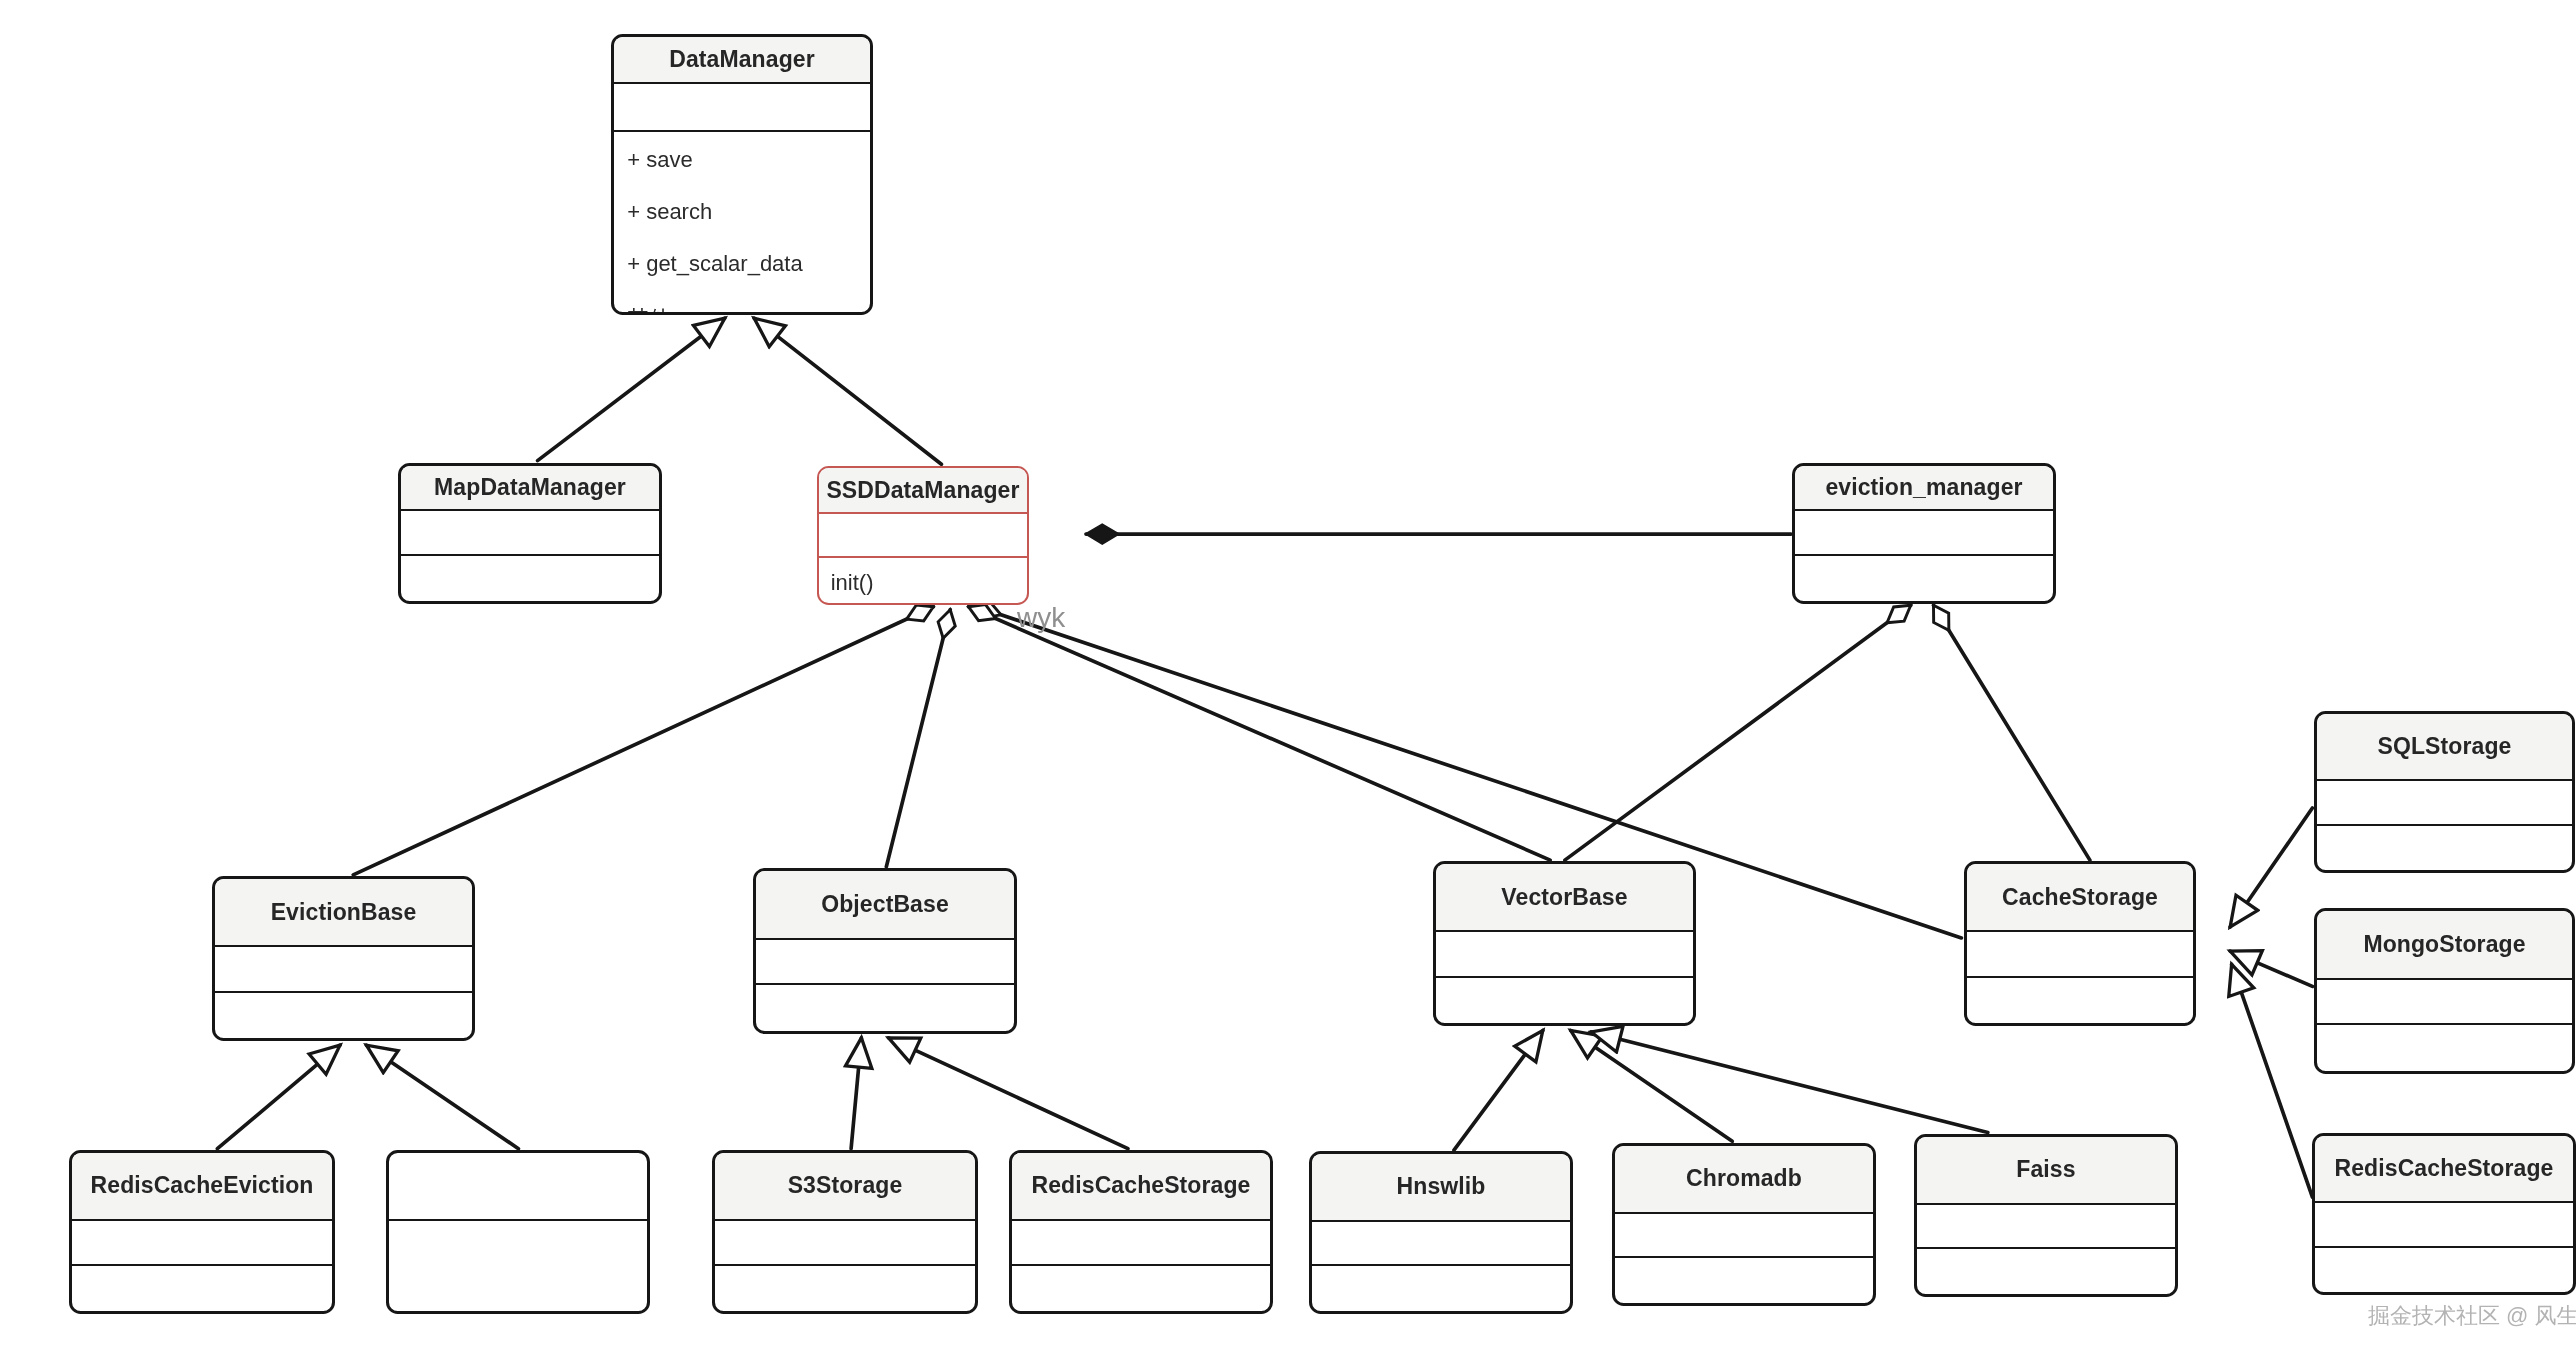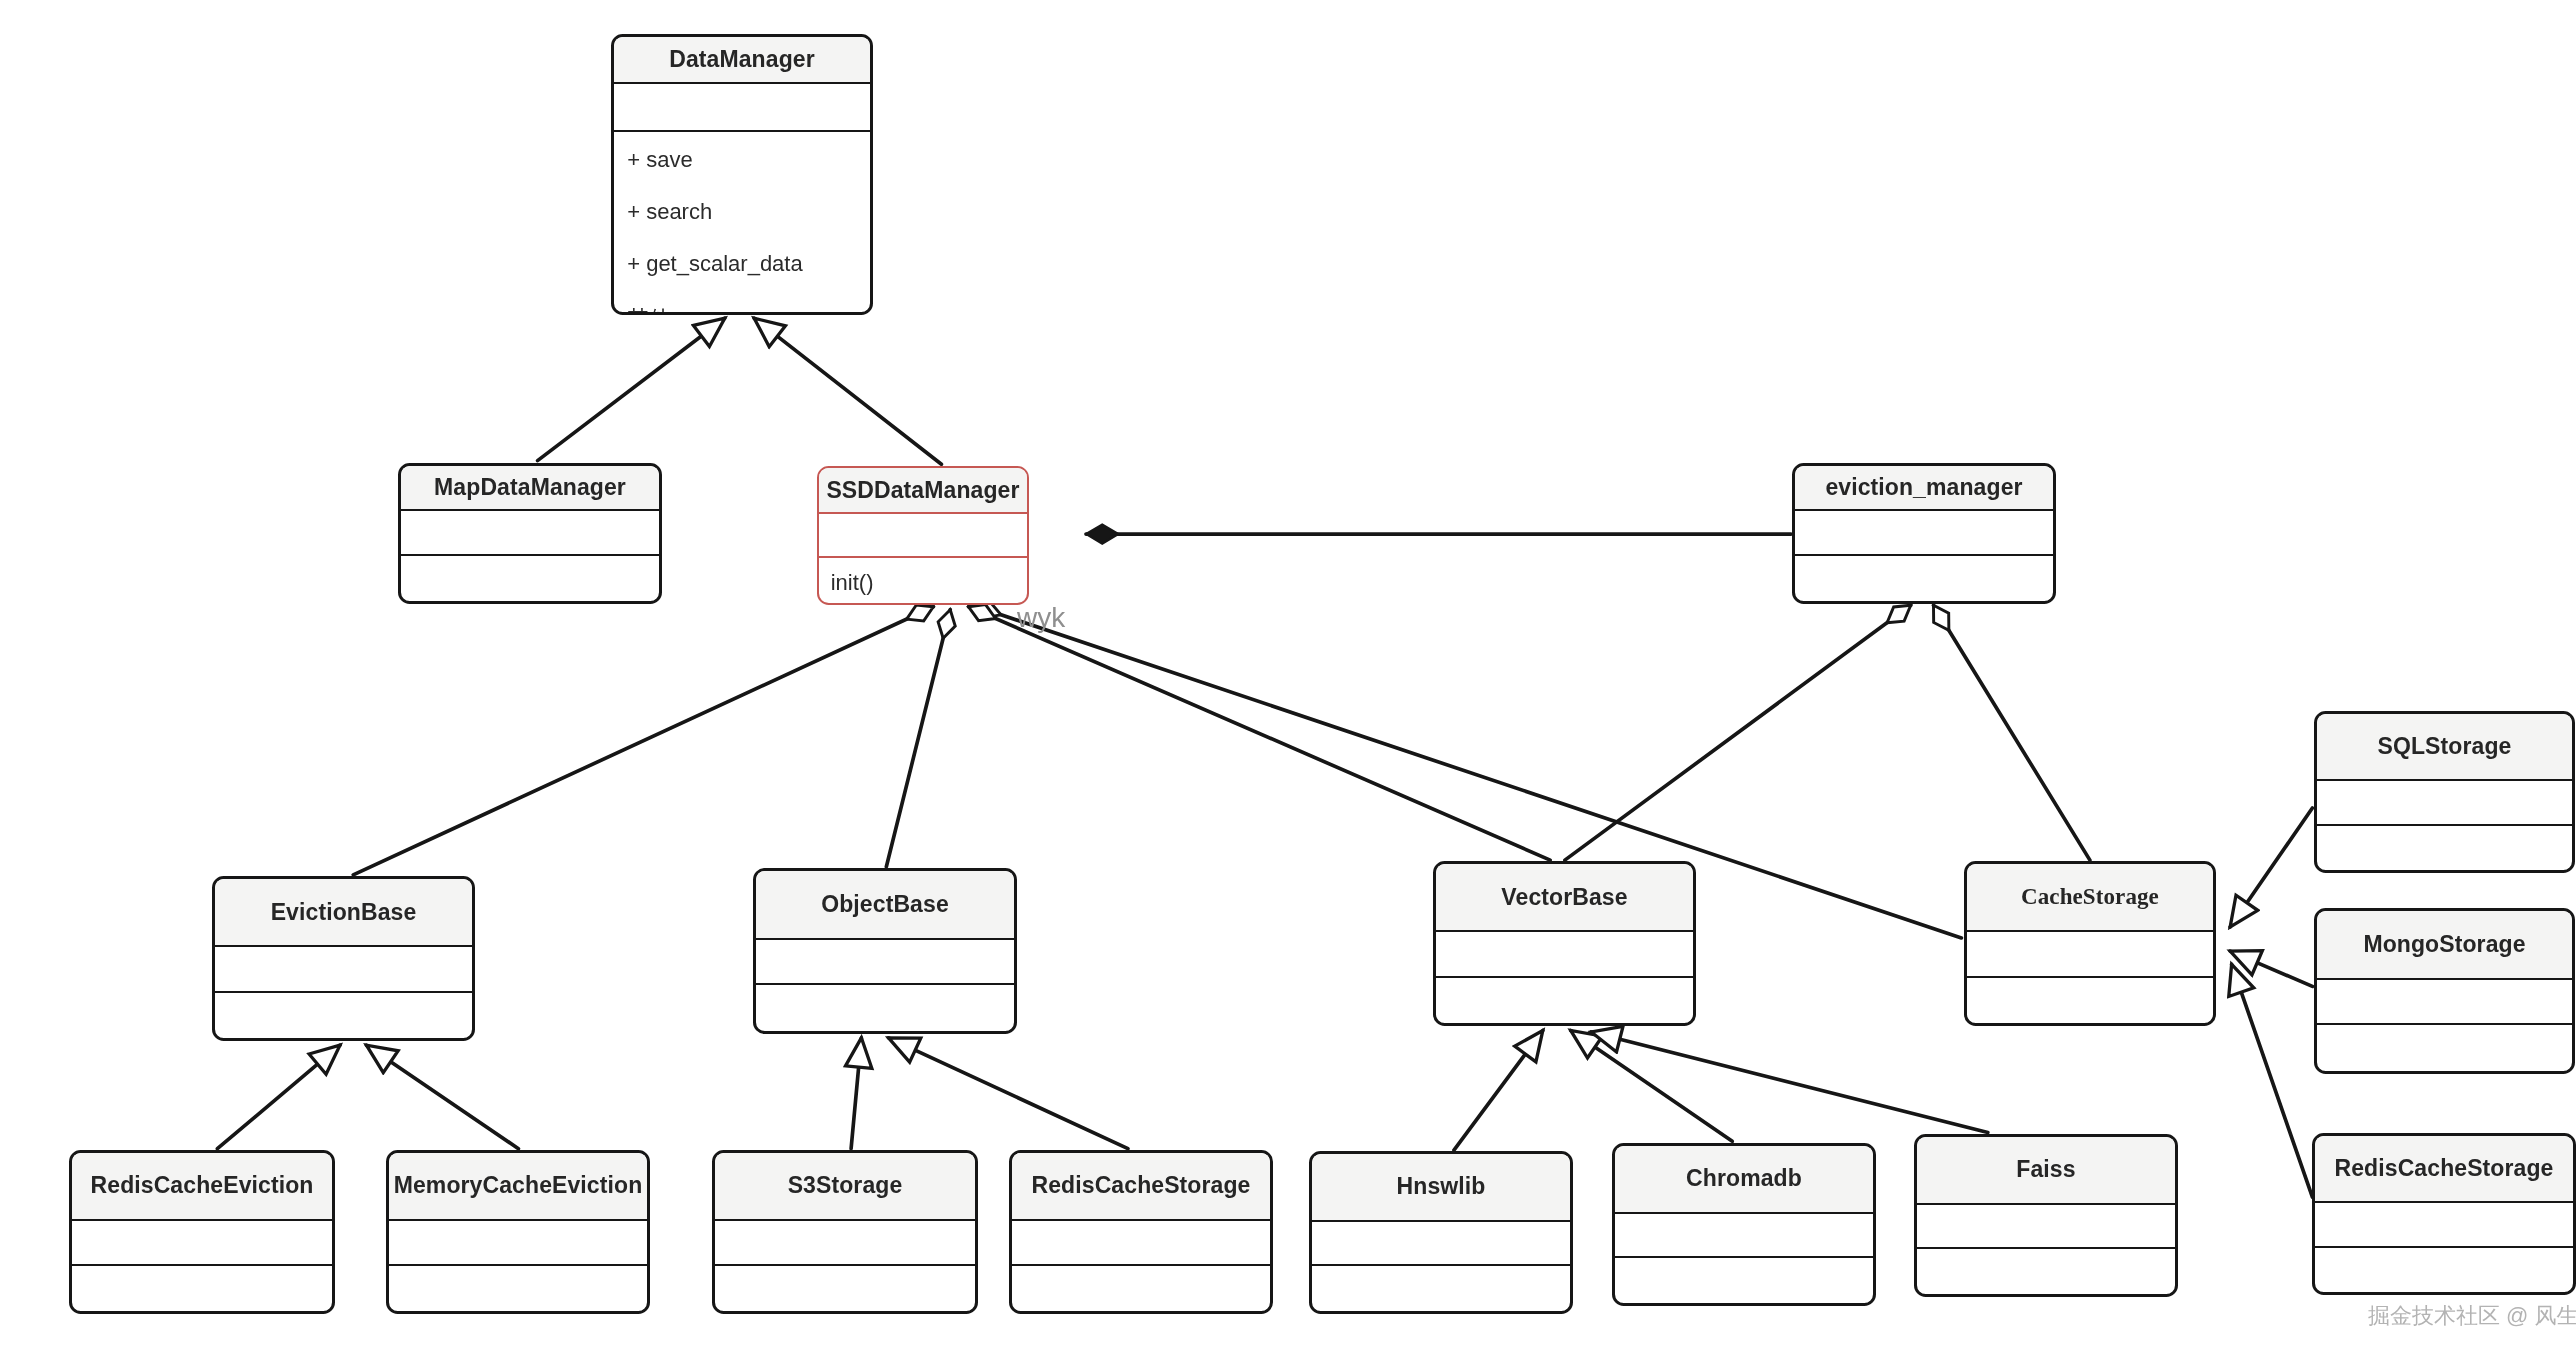--- a/index.html
+++ b/index.html
@@ -117,21 +117,21 @@
     <div class="sec"></div>
     <div class="sec"></div>
   </div>
 
   <div class="cls" style="left:1397px;top:861px;width:263px;height:165px;">
     <div class="hd">VectorBase</div>
     <div class="sec"></div>
     <div class="sec"></div>
   </div>
 
-  <div class="cls" style="left:1928px;top:861px;width:252px;height:165px;font-family:Liberation Serif, serif;">
+  <div class="cls" style="left:1928px;top:861px;width:232px;height:165px;">
     <div class="hd">CacheStorage</div>
     <div class="sec"></div>
     <div class="sec"></div>
   </div>
 
   <div class="cls" style="left:2278px;top:711px;width:261px;height:162px;">
     <div class="hd">SQLStorage</div>
     <div class="sec"></div>
     <div class="sec"></div>
   </div>
@@ -148,21 +148,20 @@
     <div class="sec"></div>
   </div>
 
   <div class="cls" style="left:33px;top:1150px;width:266px;height:164px;">
     <div class="hd">RedisCacheEviction</div>
     <div class="sec"></div>
     <div class="sec"></div>
   </div>
 
   <div class="cls" style="left:350px;top:1150px;width:264px;height:164px;">
-    <div class="hd">MemoryCacheEviction</div>
     <div class="sec"></div>
     <div class="sec"></div>
   </div>
 
   <div class="cls" style="left:676px;top:1150px;width:266px;height:164px;">
     <div class="hd">S3Storage</div>
     <div class="sec"></div>
     <div class="sec"></div>
   </div>
 

